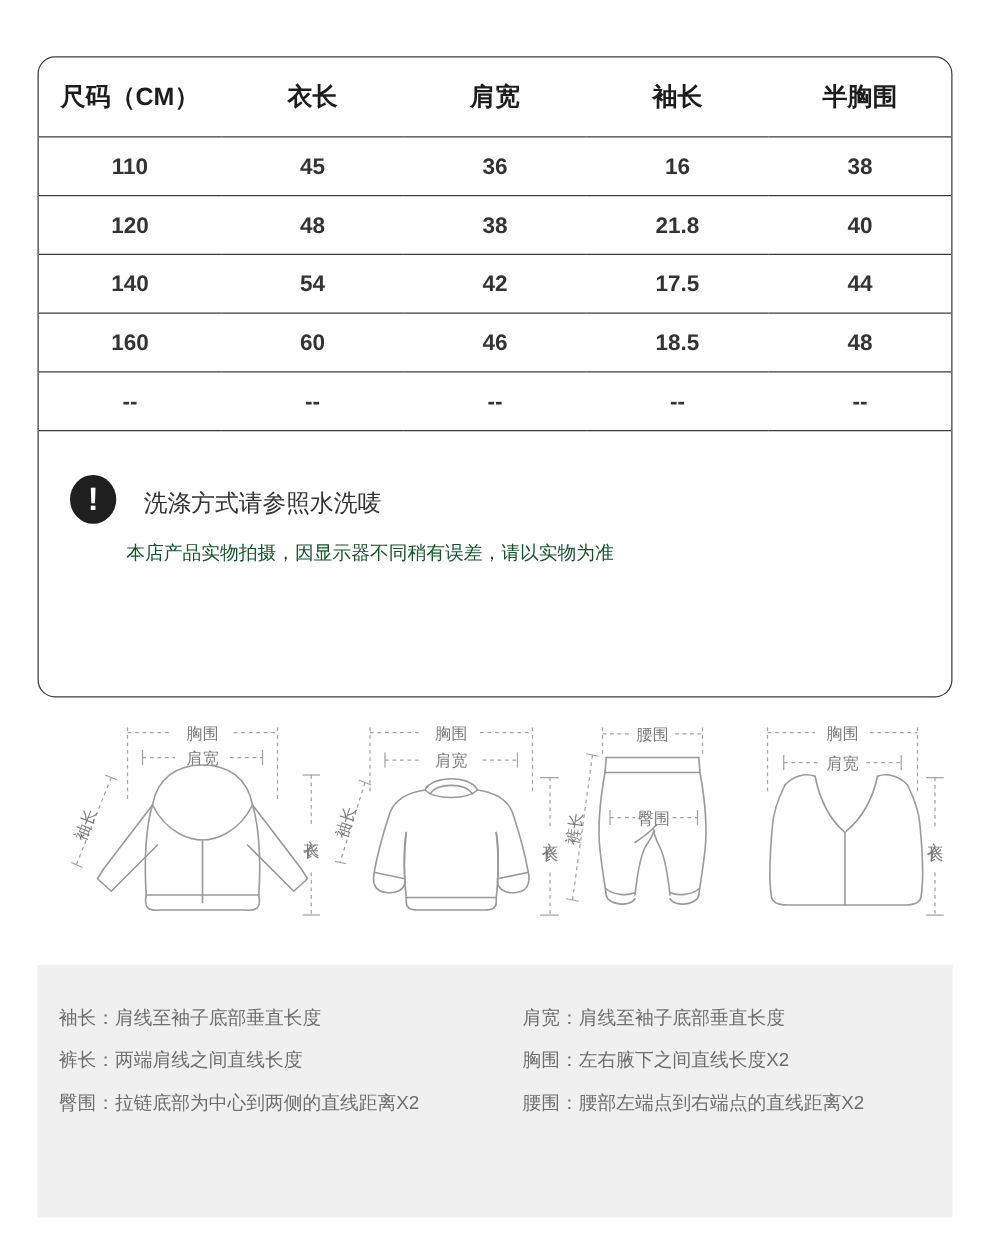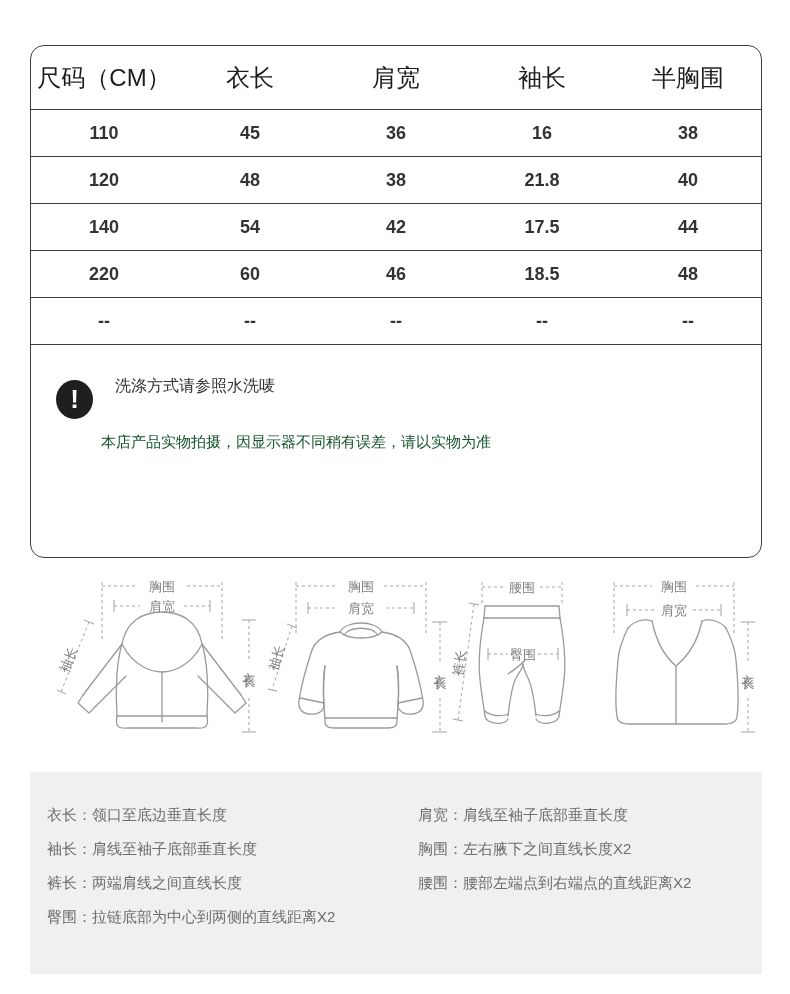--- a/index.html
+++ b/index.html
@@ -10,33 +10,33 @@
 
   
   .spec-box {
     position:absolute; left:30px; top:45px; width:732px; height:513px;
     border:1px solid #3c3c3c; border-radius:14px; box-sizing:border-box;
     background:#fff; overflow:hidden;
   }
   table.size-table { width:100%; border-collapse:collapse; table-layout:fixed; }
   table.size-table th {
     height:61px; border-bottom:1px solid #3c3c3c;
-    font-size:24px; font-weight:400; color:#1c1c1c; text-align:center;
+    font-size:20px; font-weight:700; color:#1c1c1c; text-align:center;
   }
   table.size-table td {
     height:44px; border-bottom:1px solid #3c3c3c;
     font-size:18px; font-weight:700; color:#333; text-align:center;
   }
   .notice { position:relative; height:130px; }
   .notice-icon {
     position:absolute; left:25px; top:35px; width:37px; height:39px;
     background:#1f1f1f; border-radius:50%;
     color:#fff; font-size:26px; font-weight:bold; line-height:39px; text-align:center;
   }
-  .notice-line1 { position:absolute; left:84px; top:31px; font-size:16px; color:#333; }
+  .notice-line1 { position:absolute; left:84px; top:45px; font-size:19px; color:#333; }
   .notice-line2 { position:absolute; left:70px; top:88px; font-size:15px; color:#14532d; }
 
   
   .diagrams { position:absolute; left:0; top:576px; width:674px; height:172px; }
   .diagrams svg { position:absolute; top:0; }
   .outline { fill:none; stroke:#9a9a9a; stroke-width:1.3; stroke-linecap:round; stroke-linejoin:round; }
   .dash { fill:none; stroke:#a3a3a3; stroke-width:1; stroke-dasharray:3 3; }
   .tick { stroke:#a3a3a3; stroke-width:1; }
   .dlabel { fill:#7d7d7d; font-size:13px; text-anchor:middle; font-family:"Liberation Sans",sans-serif; }
   .vlabel { writing-mode:vertical-rl; text-orientation:upright; letter-spacing:2px; }
@@ -83,21 +83,21 @@
           <td>40</td>
         </tr>
         <tr>
           <td>140</td>
           <td>54</td>
           <td>42</td>
           <td>17.5</td>
           <td>44</td>
         </tr>
         <tr>
-          <td>220</td>
+          <td>160</td>
           <td>60</td>
           <td>46</td>
           <td>18.5</td>
           <td>48</td>
         </tr>
         <tr>
           <td>--</td>
           <td>--</td>
           <td>--</td>
           <td>--</td>
@@ -236,23 +236,20 @@
       <line class="dash" x1="148" y1="46" x2="148" y2="86"></line>
       <line class="dash" x1="148" y1="122" x2="148" y2="156"></line>
       <line class="tick" x1="141" y1="156" x2="155" y2="156"></line>
       <text class="dlabel vlabel" x="148" y="90">衣长</text>
     </svg>
   </div>
 
   <div class="defs-panel">
     <div class="defs-col left">
       <div class="def-line">
-        <span>衣长：</span><span>领口至底边垂直长度</span>
-      </div>
-      <div class="def-line">
         <span>袖长：</span><span>肩线至袖子底部垂直长度</span>
       </div>
       <div class="def-line">
         <span>裤长：</span><span>两端肩线之间直线长度</span>
       </div>
       <div class="def-line">
         <span>臀围：</span><span>拉链底部为中心到两侧的直线距离X2</span>
       </div>
     </div>
     <div class="defs-col right">

